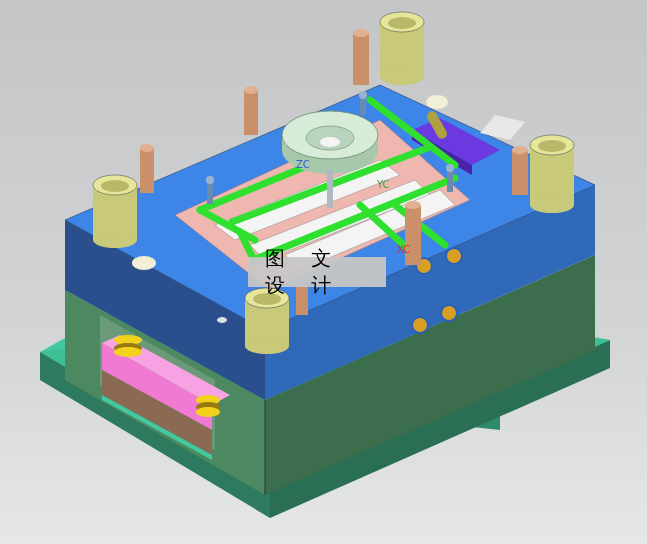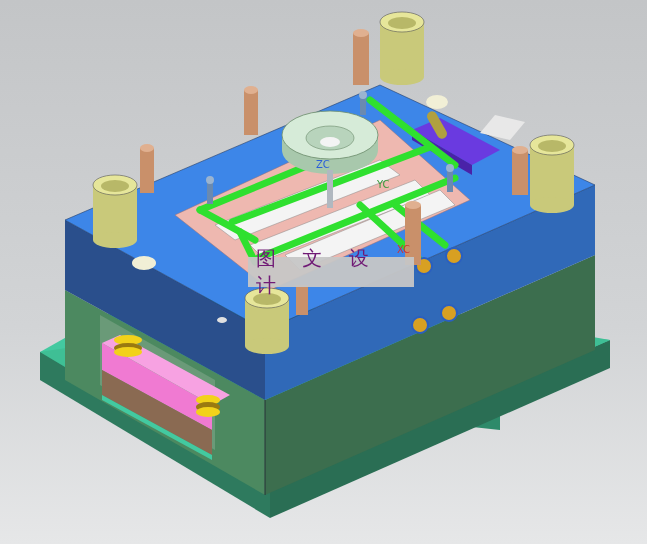--- a/index.html
+++ b/index.html
@@ -1,23 +1,23 @@
 <!DOCTYPE html>
 <html><head>
 <meta charset="utf-8">
 <style>
   html,body{margin:0;padding:0;}
   body{width:647px;height:544px;overflow:hidden;background:#c4c6c8;font-family:"DejaVu Sans",sans-serif;}
   #scene{position:absolute;left:0;top:0;width:647px;height:544px;
     background:linear-gradient(180deg,#c3c5c7 0%,#d2d4d6 60%,#e6e7e8 100%);}
   svg{position:absolute;left:0;top:0;}
   .axis-label{position:absolute;font-family:"DejaVu Sans",sans-serif;font-size:10px;line-height:10px;}
-  #watermark{position:absolute;left:248px;top:257px;width:166px;height:30px;background:rgba(198,198,198,0.95);
+  #watermark{position:absolute;left:248px;top:257px;width:138px;height:30px;background:rgba(198,198,198,0.95);
     display:flex;align-items:center;justify-content:center;letter-spacing:10px;
-    font-family:"DejaVu Serif",serif;font-size:20px;color:#701a75;padding-left:8px;box-sizing:border-box;}
+    font-family:"DejaVu Serif",serif;font-size:20px;color:#000000;padding-left:17px;box-sizing:border-box;}
 </style>
 </head>
 <body>
 
 <div id="scene">
 <svg width="647" height="544" viewBox="0 0 647 544">
 
   <g>
     <polygon points="40,352 150,290 610,340 500,402" fill="#43c9a0"></polygon>
     <polygon points="40,352 500,402 500,430 40,380" fill="#2e8a6a"></polygon>
@@ -156,18 +156,18 @@
         </g>
     <g>
           <rect x="245" y="298" width="44" height="48" fill="#c9c97a"></rect>
           <ellipse cx="267" cy="346" rx="22" ry="8" fill="#c9c97a"></ellipse>
           <ellipse cx="267" cy="298" rx="22" ry="10" fill="#e6e69a" stroke="#555" stroke-width="0.6"></ellipse>
           <ellipse cx="267" cy="299" rx="14" ry="6" fill="#b8b868"></ellipse>
         </g>
   </g>
 </svg>
 
-<span class="axis-label" style="left:316px;top:160px;color:#2a5fd8;">ZC</span>
+<span class="axis-label" style="left:296px;top:160px;color:#2a5fd8;">ZC</span>
 <span class="axis-label" style="left:377px;top:180px;color:#3a9a3a;">YC</span>
 <span class="axis-label" style="left:353px;top:245px;color:#d03030;padding-left:44px;">XC</span>
 
 <div id="watermark">图 文 设 计</div>
 </div>
 
 </body></html>

